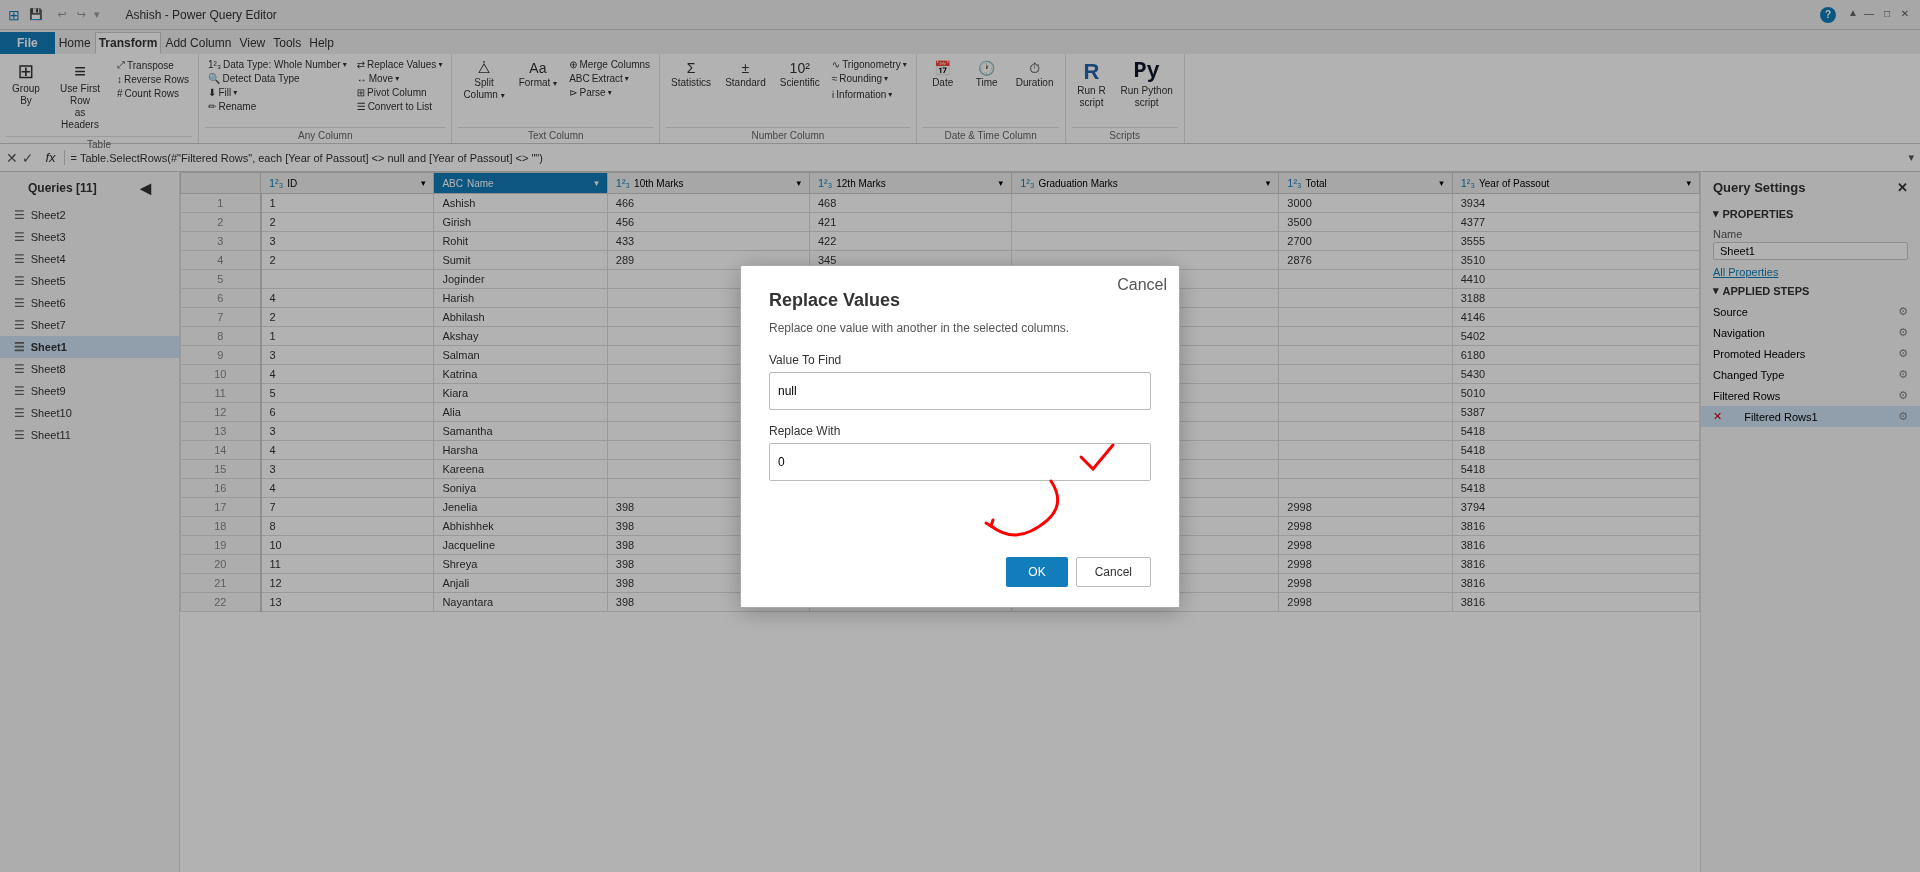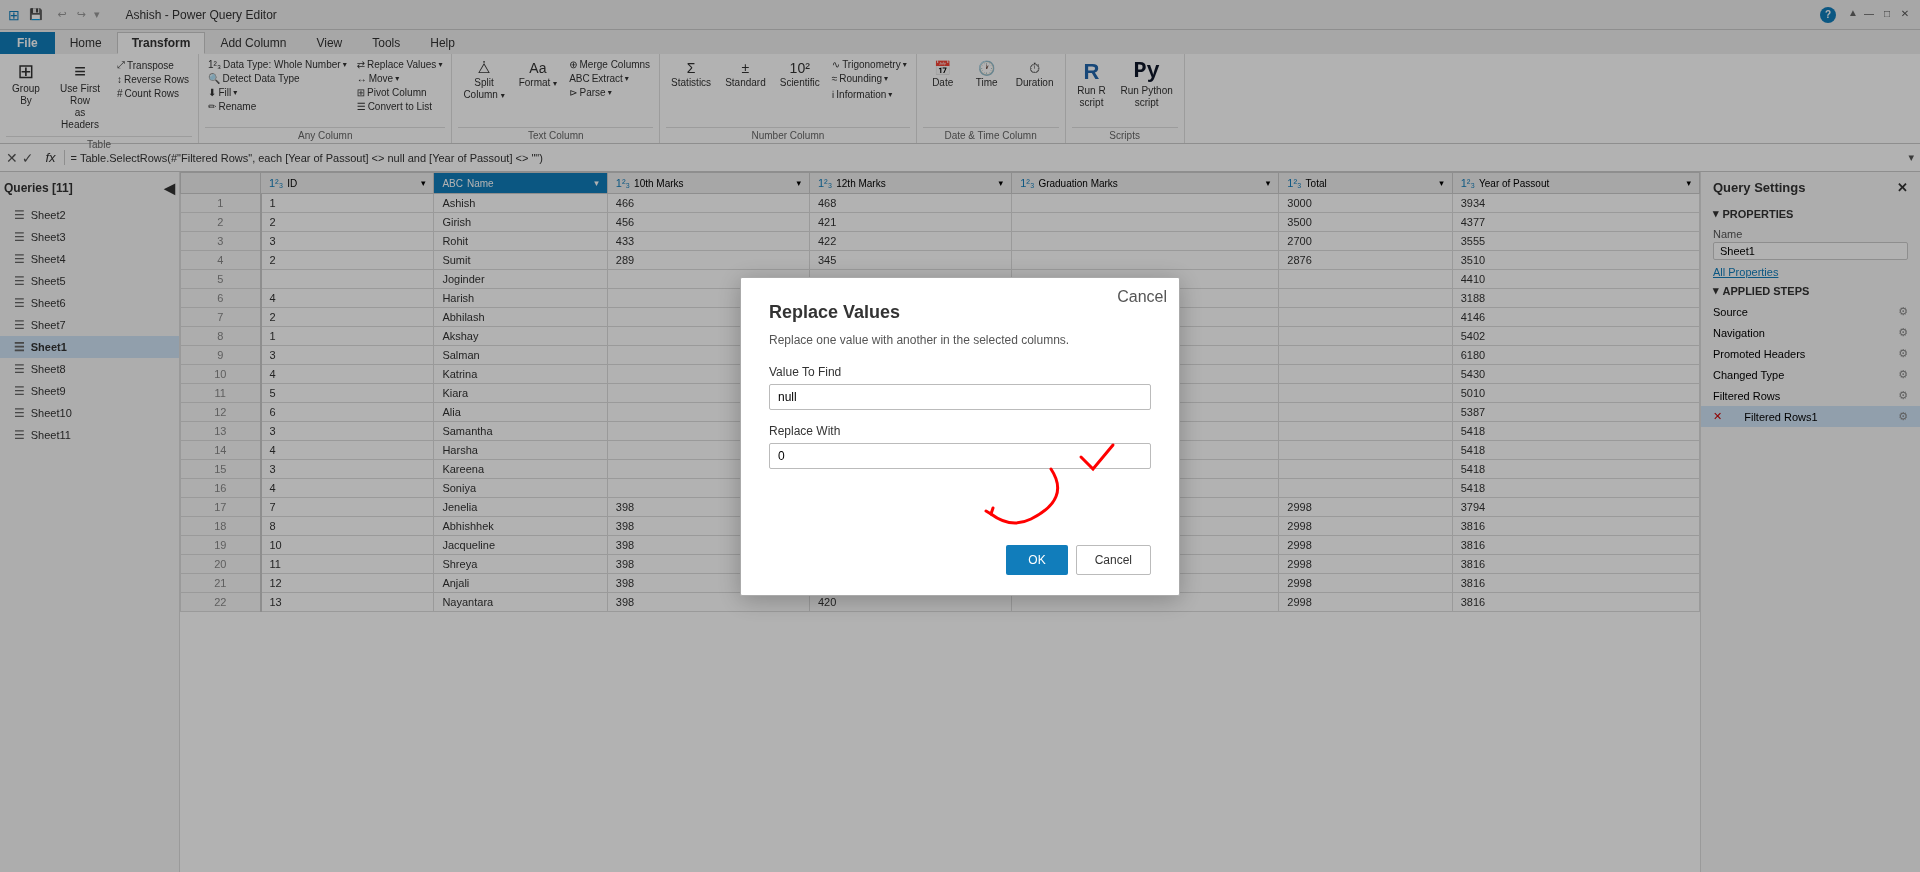--- a/index.html
+++ b/index.html
@@ -22,21 +22,21 @@
     
     .ribbon-tabs {
       height: 24px;
       background: #f0f0f0;
       display: flex;
       align-items: flex-end;
       padding-left: 0;
       border-bottom: none;
     }
     .ribbon-tab {
-      padding: 4px 14px;
+      padding: 4px 3px;
       font-size: 12px;
       cursor: pointer;
       border: 1px solid transparent;
       margin-right: 0;
       color: #333;
       height: 22px;
       display: flex;
       align-items: center;
     }
     .ribbon-tab.active {
@@ -142,21 +142,21 @@
 
     
     .sidebar {
       width: 180px;
       background: #f8f8f8;
       border-right: 1px solid #ddd;
       display: flex;
       flex-direction: column;
     }
     .sidebar-header {
-      padding: 8px 4px;
+      padding: 8px 28px;
       font-size: 12px;
       font-weight: 600;
       color: #333;
       display: flex;
       align-items: center;
       justify-content: space-between;
     }
     .sidebar-items { overflow-y: auto; flex: 1; }
     .sidebar-item {
       padding: 4px 10px 4px 14px;
@@ -296,21 +296,21 @@
       margin-bottom: 18px;
     }
     .modal-field-label {
       font-size: 12px;
       color: #333;
       margin-bottom: 5px;
     }
     .modal-input {
       width: 100%;
       border: 1px solid #bbb;
-      padding: 5px 8px;
+      padding: 11px 8px;
       font-size: 12px;
       margin-bottom: 14px;
       border-radius: 2px;
       outline: none;
     }
     .modal-buttons {
       display: flex;
       justify-content: flex-end;
       gap: 8px;
       margin-top: 16px;

